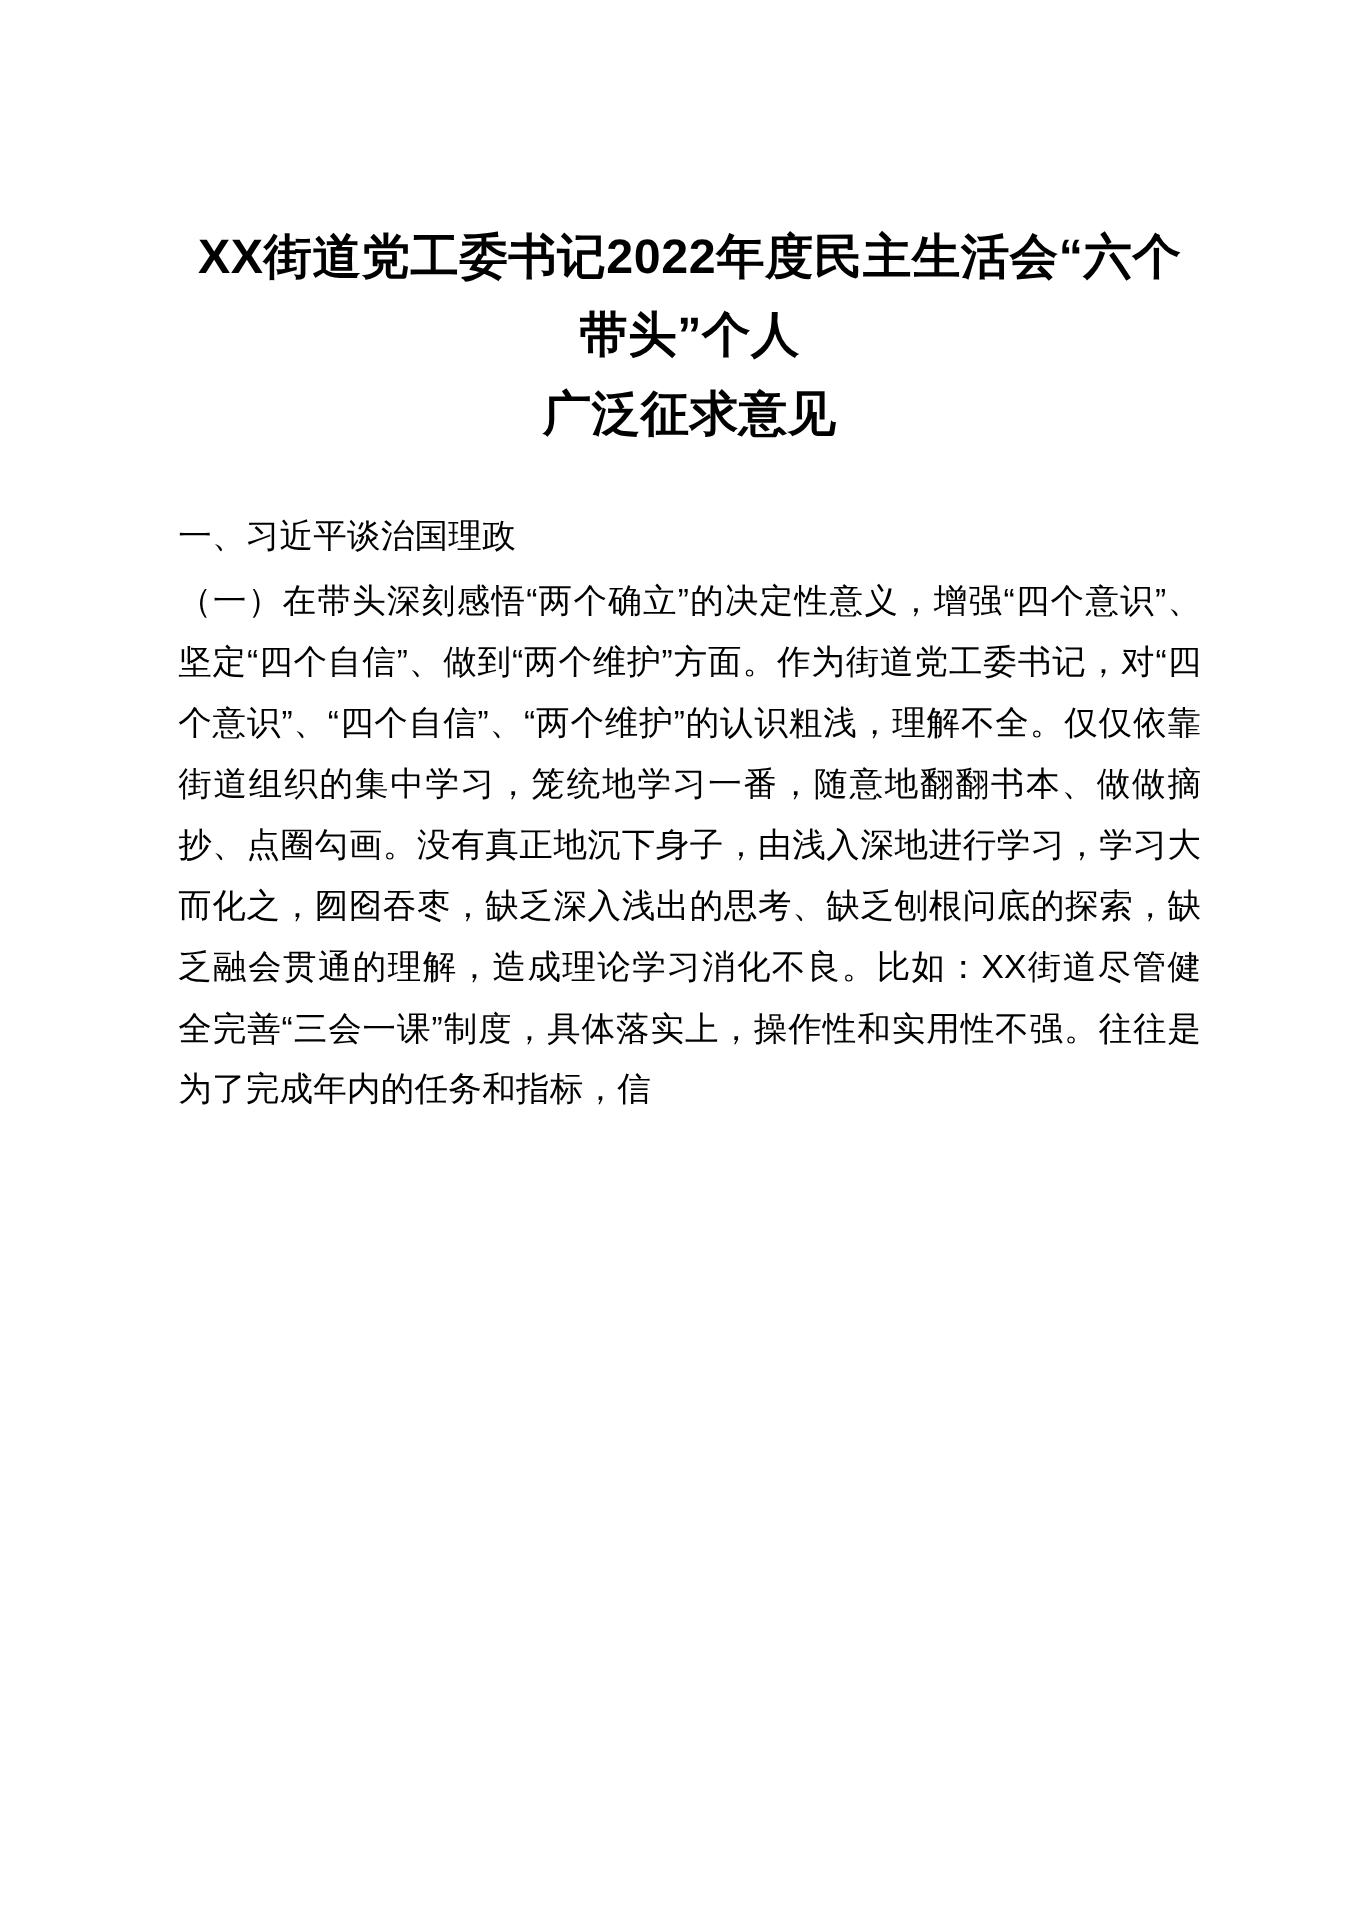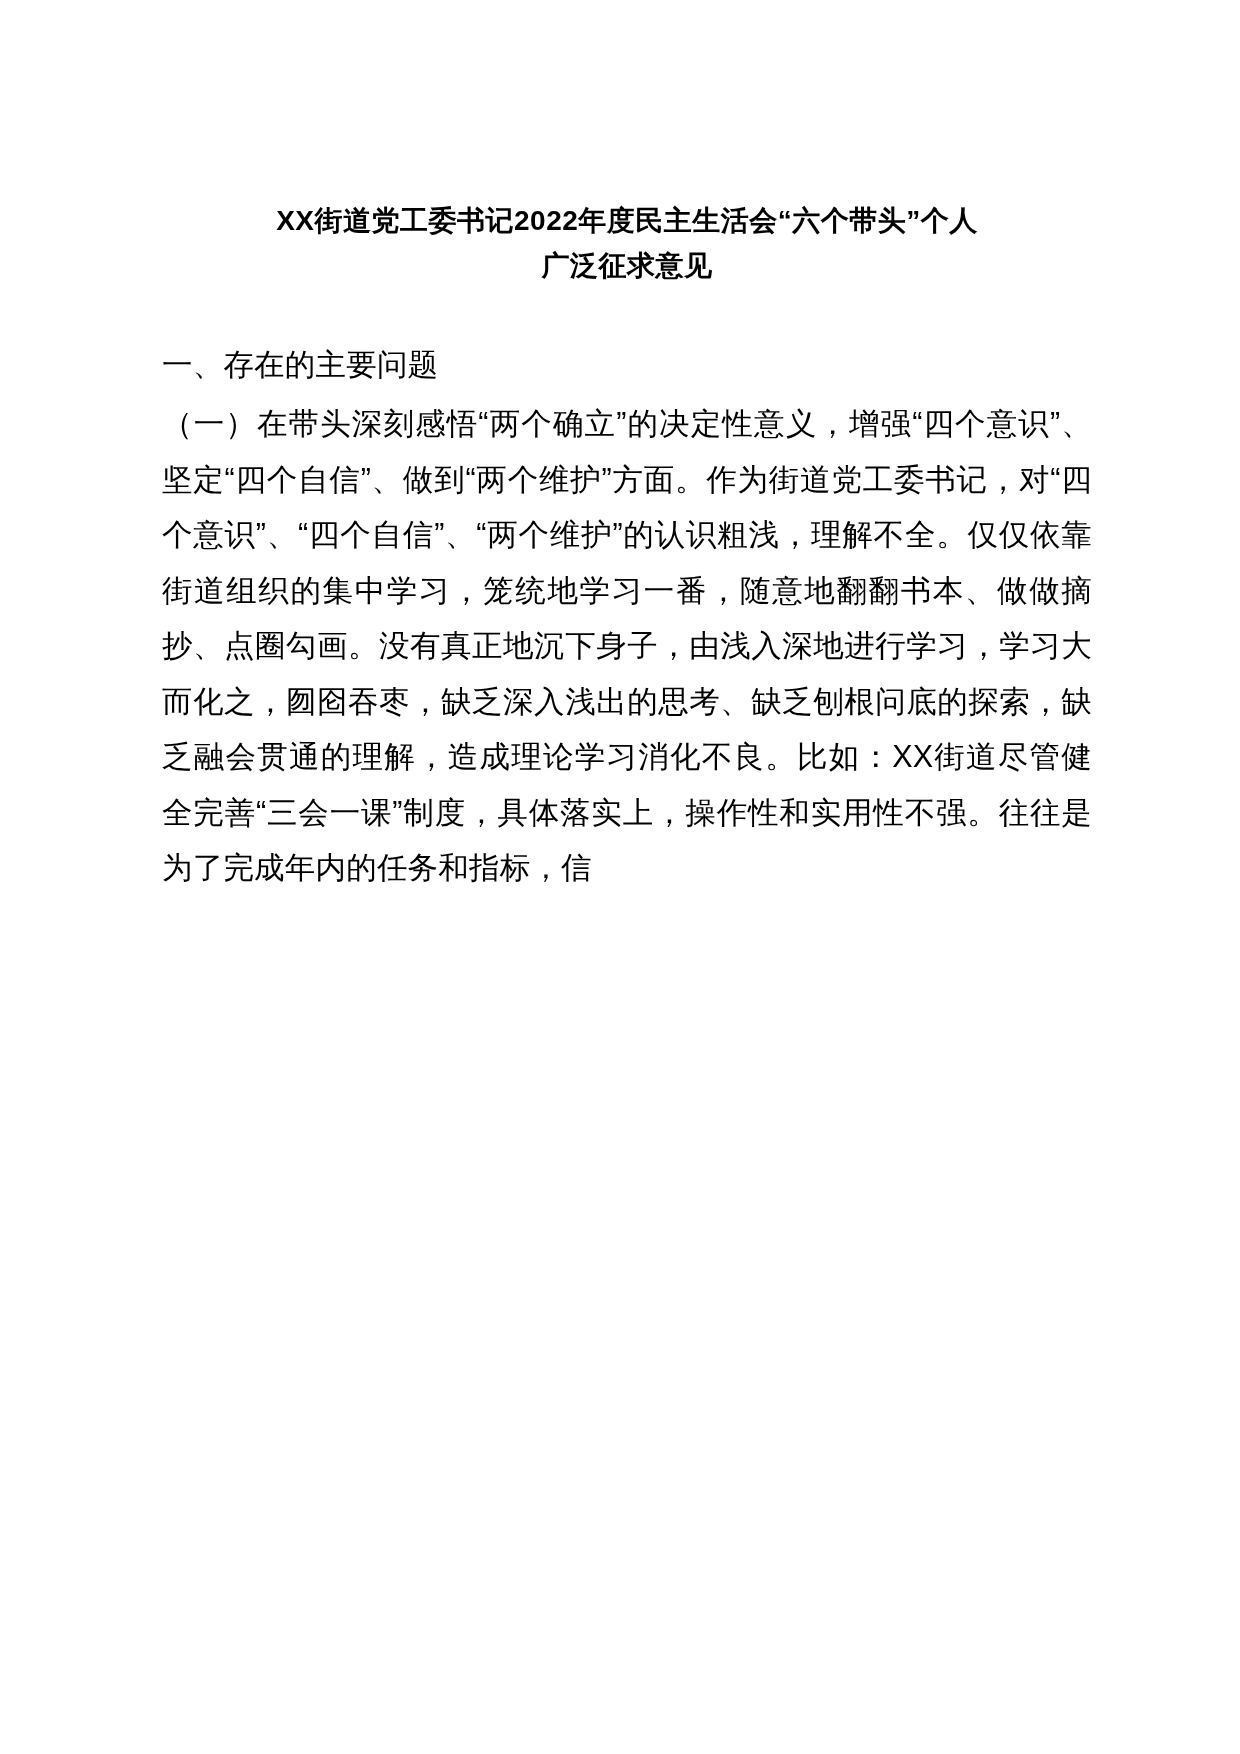--- a/index.html
+++ b/index.html
@@ -23,21 +23,21 @@
   .content {
     position: absolute;
     left: 162px;
     top: 0;
     width: 930px;
   }
   .doc-title {
     margin: 0;
     padding-top: 198px;
     text-align: center;
-    font-size: 28px;
+    font-size: 44px;
     font-weight: 700;
     line-height: 1.62;
     letter-spacing: 0.5px;
     color: #000000;
   }
   .body-block {
     margin: 0;
     padding-top: 44px;
   }
   p.para {
@@ -72,21 +72,21 @@
     <h1 class="doc-title">
       <span>XX街道党工委书记2022年度民主生活会“六个带头”个人</span><br>
       <span>广泛征求意见</span>
     </h1>
 
     <div class="body-block">
 
 
       <div class="spacer-line"></div>
 
-      <p class="para heading-line">一、存在的主要问题</p>
+      <p class="para heading-line">一、习近平谈治国理政</p>
 
       <div class="spacer-line"></div>
 
       <p class="para">（一）在带头深刻感悟“两个确立”的决定性意义，增强“四个意识”、坚定“四个自信”、做到“两个维护”方面。作为街道党工委书记，对“四个意识”、“四个自信”、“两个维护”的认识粗浅，理解不全。仅仅依靠街道组织的集中学习，笼统地学习一番，随意地翻翻书本、做做摘抄、点圈勾画。没有真正地沉下身子，由浅入深地进行学习，学习大而化之，囫囵吞枣，缺乏深入浅出的思考、缺乏刨根问底的探索，缺乏融会贯通的理解，造成理论学习消化不良。比如：XX街道尽管健全完善“三会一课”制度，具体落实上，操作性和实用性不强。往往是为了完成年内的任务和指标，信</p>
 
     </div>
   </div>
 </div>
 
 </body></html>

